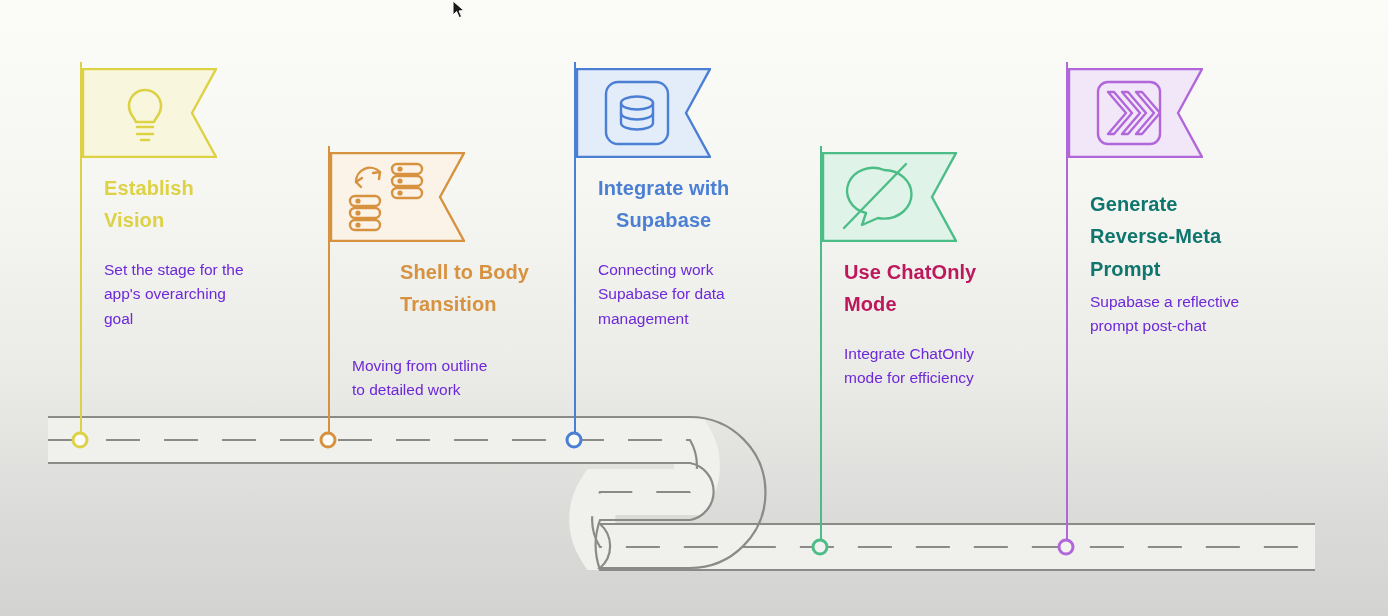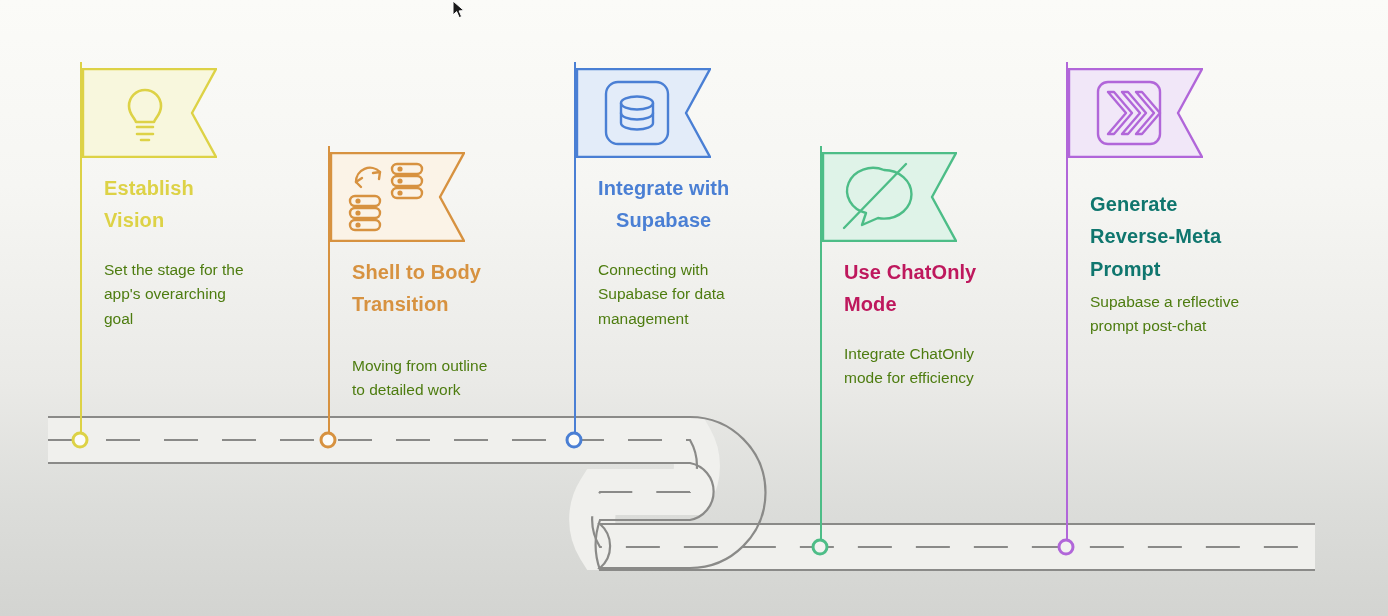--- a/index.html
+++ b/index.html
@@ -49,21 +49,21 @@
     font-weight: bold;
     line-height: 1.62;
     letter-spacing: 0.1px;
     white-space: pre-line;
     margin: 0;
   }
   .mdesc {
     position: absolute;
     left: 24px;
     font-size: 15.5px;
-    color: #4d7c0f;
+    color: #6d28d9;
     line-height: 1.58;
     white-space: pre-line;
     margin: 0;
   }
   #cursor {
     position: absolute;
     left: 452px;
     top: 0px;
     width: 14px;
     height: 20px;
@@ -145,42 +145,42 @@
           <rect x="62" y="36" width="30" height="10" rx="5"></rect>
           <circle cx="70" cy="17" r="1.4" fill="#d79240"></circle>
           <circle cx="70" cy="29" r="1.4" fill="#d79240"></circle>
           <circle cx="70" cy="41" r="1.4" fill="#d79240"></circle>
           <path d="M26 30 a14 14 0 0 1 24 -10"></path>
           <path d="M50 20 l-7 1 M50 20 l-1 7"></path>
           <path d="M26 30 l6 -4 M26 30 l5 5"></path>
         </g>
       </svg>
     </div>
-    <div class="mtitle" style="top:256px;color:#d79240;">Shell to Body
+    <div class="mtitle" style="top:256px;color:#d79240;margin-left:48px;">Shell to Body
 Transition</div>
     <div class="mdesc" style="top:354px;">Moving from outline
 to detailed work</div>
   </div>
 
   <div class="milestone" style="left:574px;">
     <div class="pole" style="top:62px;height:378px;background:#4a7fd4;"></div>
     <div class="flag" style="top:68px;">
       <svg viewBox="0 0 135 90" xmlns="http://www.w3.org/2000/svg">
         <path d="M1 1 H134 L110 45 L134 89 H1 Z" fill="#e3ecf9" stroke="#4a7fd4" stroke-width="2.4" stroke-linejoin="round"></path>
         <g fill="none" stroke="#4a7fd4" stroke-width="2.4" stroke-linecap="round" stroke-linejoin="round">
           <rect x="30" y="14" width="62" height="62" rx="12"></rect>
           <ellipse cx="61" cy="35" rx="16" ry="6.5"></ellipse>
           <path d="M45 35 v20 a16 6.5 0 0 0 32 0 v-20"></path>
           <path d="M45 45 a16 6.5 0 0 0 32 0"></path>
         </g>
       </svg>
     </div>
     <div class="mtitle" style="top:172px;color:#4a7fd4;text-align:center;">Integrate with
 Supabase</div>
-    <div class="mdesc" style="top:258px;">Connecting with
+    <div class="mdesc" style="top:258px;">Connecting work
 Supabase for data
 management</div>
   </div>
 
   <div class="milestone" style="left:820px;">
     <div class="pole" style="top:146px;height:401px;background:#4dbd87;"></div>
     <div class="flag" style="top:152px;">
       <svg viewBox="0 0 135 90" xmlns="http://www.w3.org/2000/svg">
         <path d="M1 1 H134 L110 45 L134 89 H1 Z" fill="#dff3e8" stroke="#4dbd87" stroke-width="2.4" stroke-linejoin="round"></path>
         <g fill="none" stroke="#4dbd87" stroke-width="2.4" stroke-linecap="round" stroke-linejoin="round">

